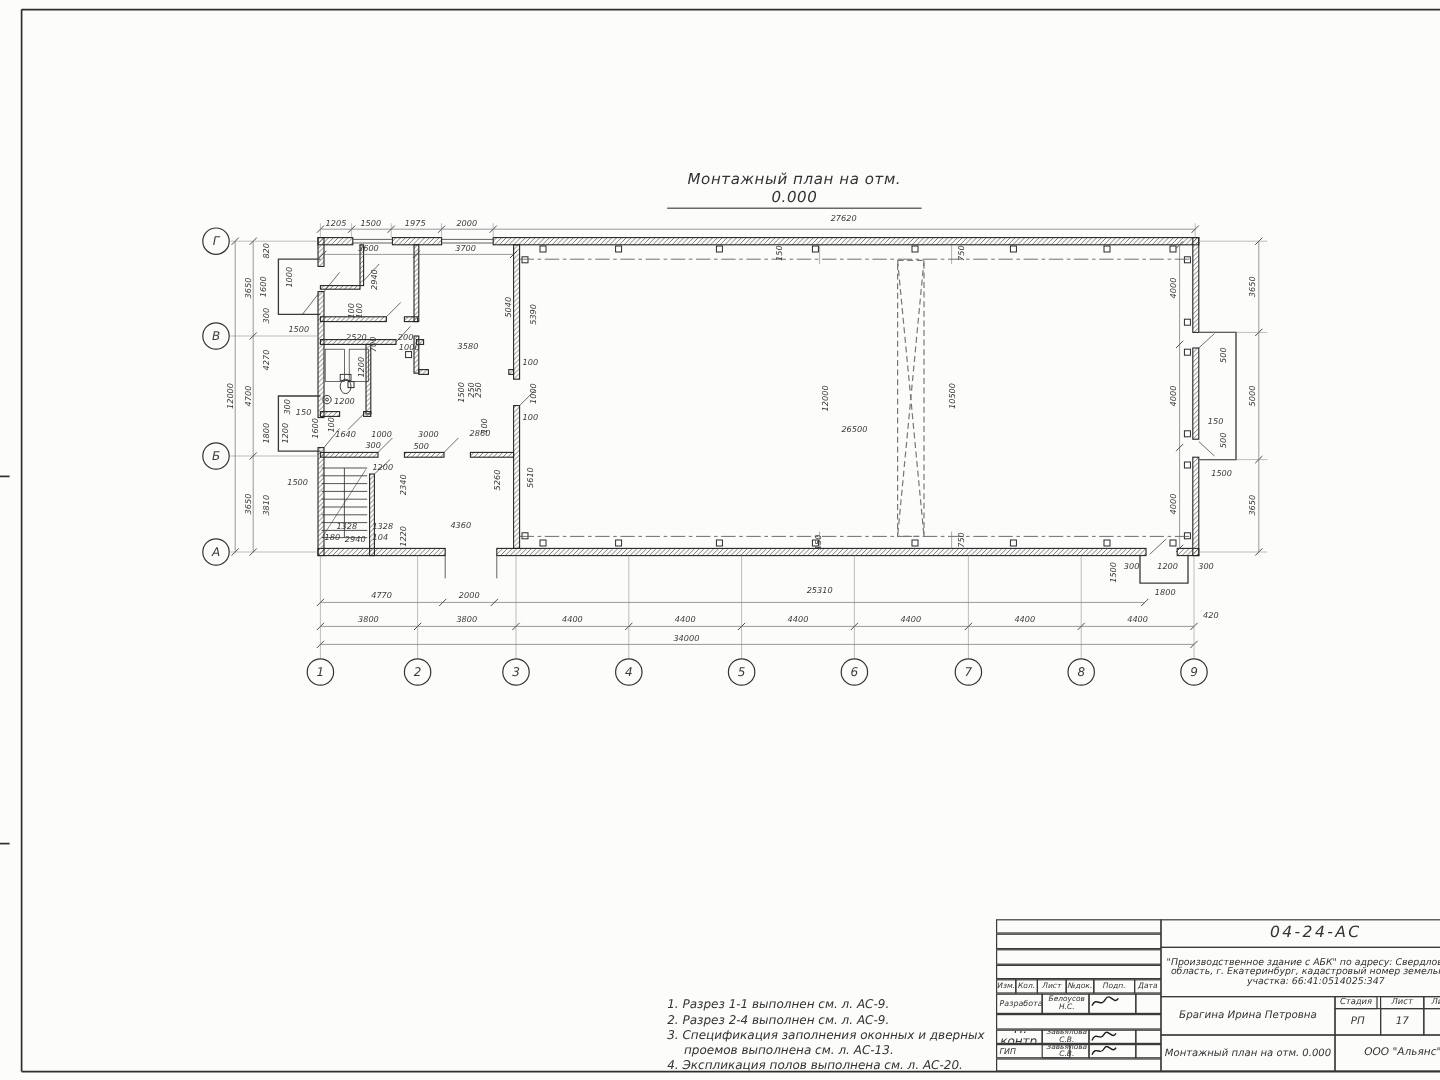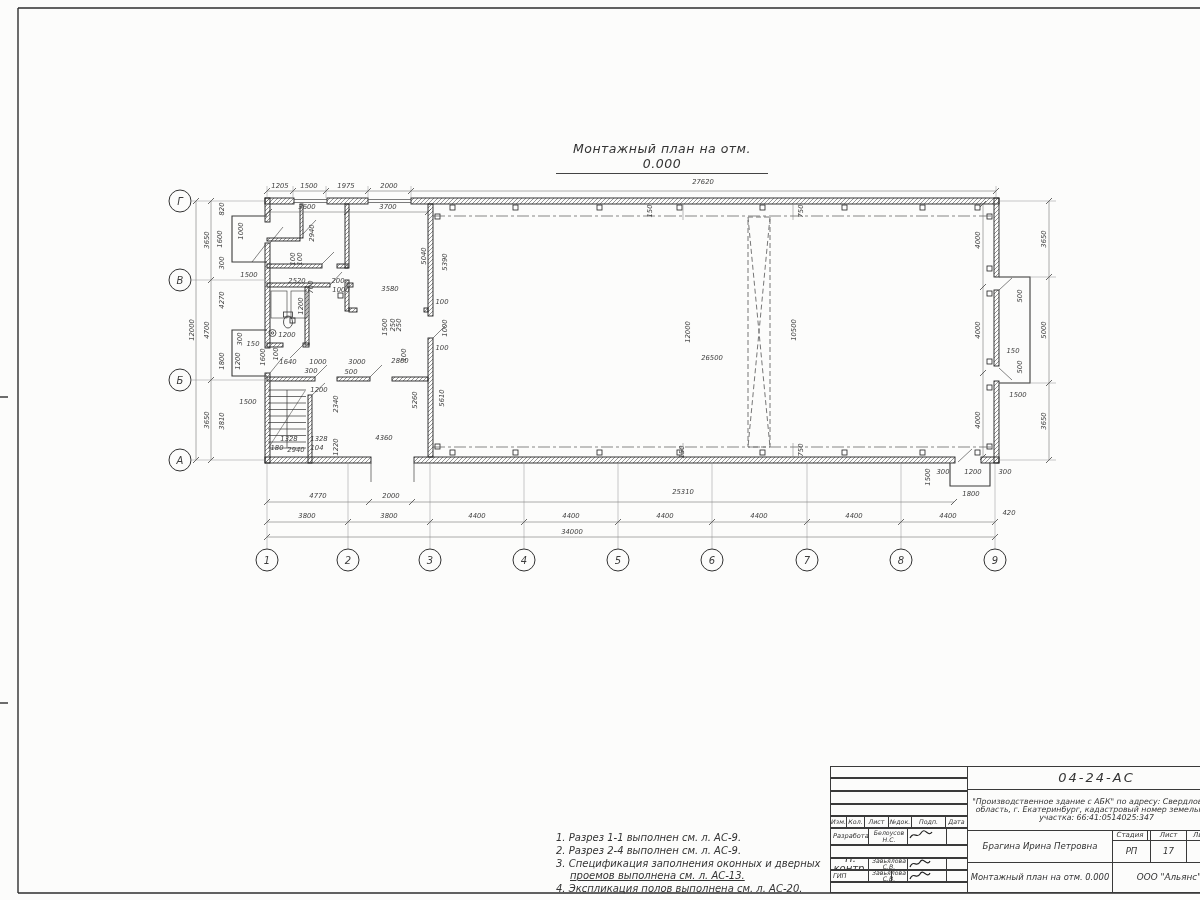--- a/index.html
+++ b/index.html
@@ -4,21 +4,21 @@
 <style>
   html,body{margin:0;padding:0;background:#e8e8e8;}
   .sheet{position:relative;width:1200px;height:900px;background:#fcfcfb;overflow:hidden;
          font-family:"DejaVu Sans",sans-serif;color:#2b2b2b;}
   .cad{font-style:italic;}
   .title{position:absolute;left:556px;top:141px;width:212px;text-align:center;
          font-size:12.5px;font-style:italic;letter-spacing:.5px;color:#333;
          border-bottom:1.2px solid #444;padding-bottom:2px;}
   .notes{position:absolute;left:556px;top:800px;font-size:10px;font-style:italic;
          line-height:12.8px;color:#333;margin-top:32px;}
-  .notes .ind{margin-left:14px;text-decoration:underline;}
+  .notes .ind{margin-left:14px;}
   .stamp{position:absolute;left:830px;top:766px;width:396px;height:127px;font-style:italic;}
   .stamp .c{position:absolute;border:1px solid #3a3a3a;box-sizing:border-box;
             display:flex;align-items:center;justify-content:center;text-align:center;
             color:#333;overflow:hidden;line-height:1.05;}
   .stamp .l{justify-content:flex-start;padding-left:2px;}
   svg{position:absolute;left:0;top:0;}
   .dimtext{font-family:"DejaVu Sans",sans-serif;font-style:italic;fill:#3c3c3c;}
 </style>
 </head>
 <body>

